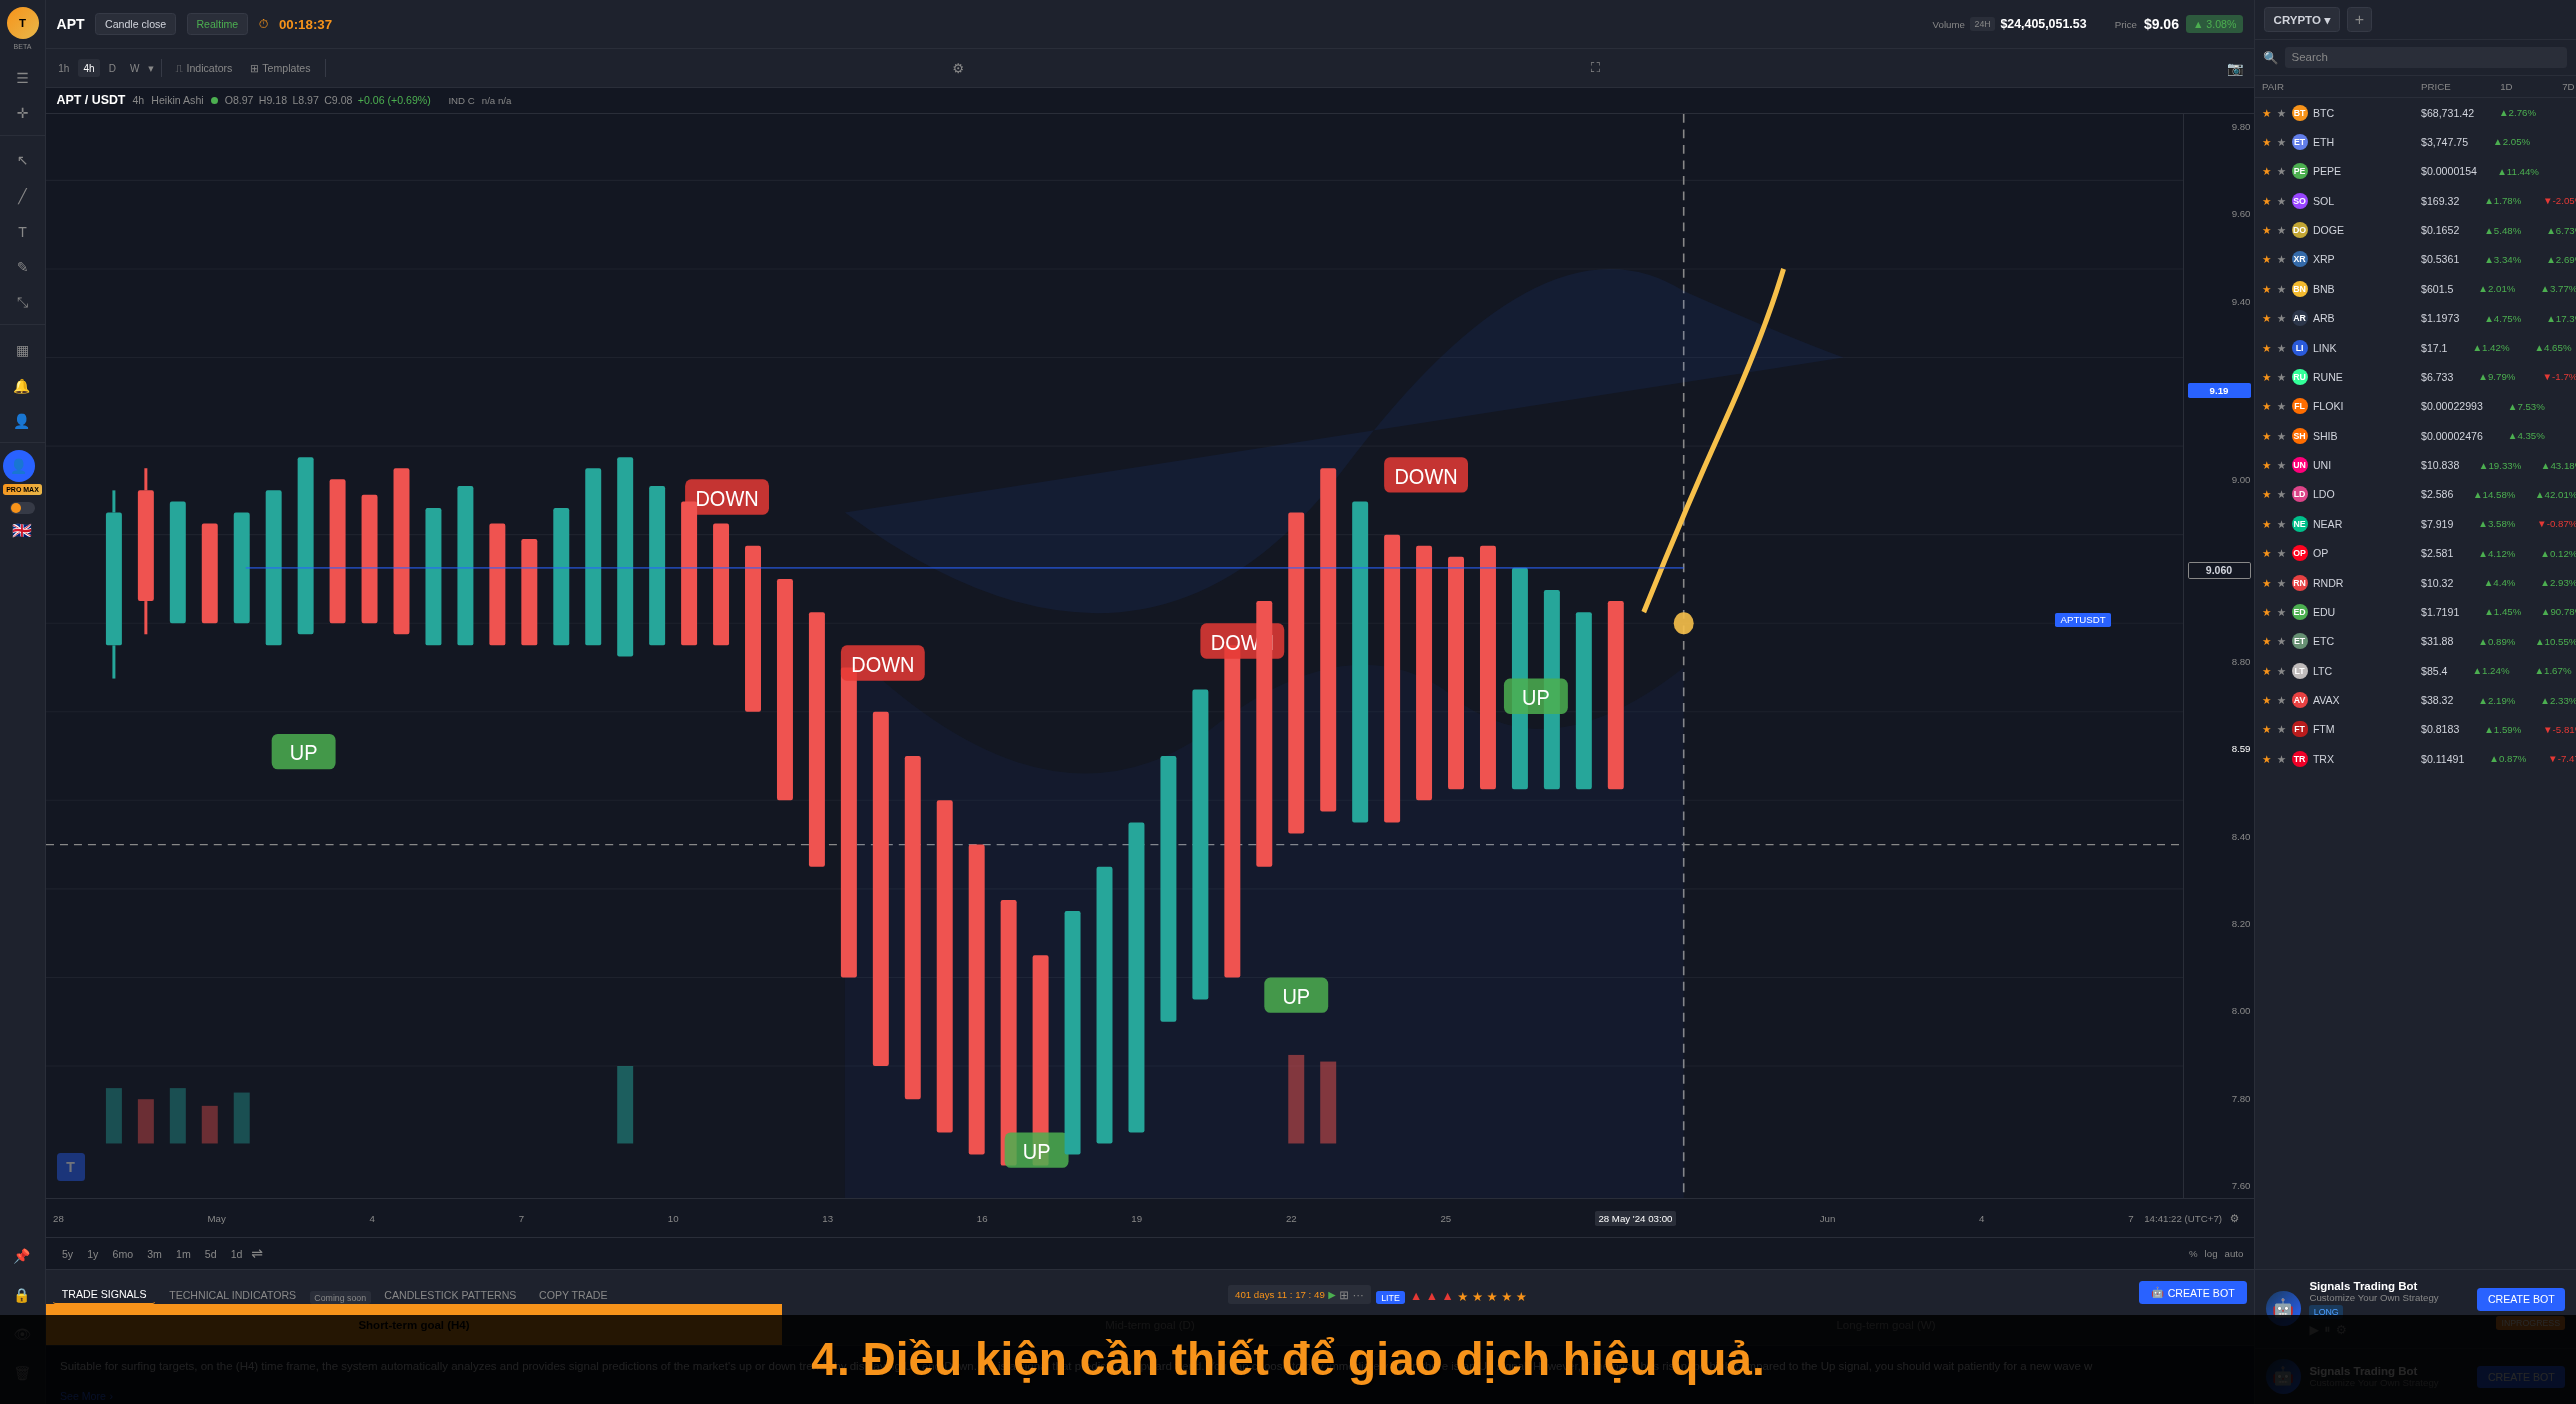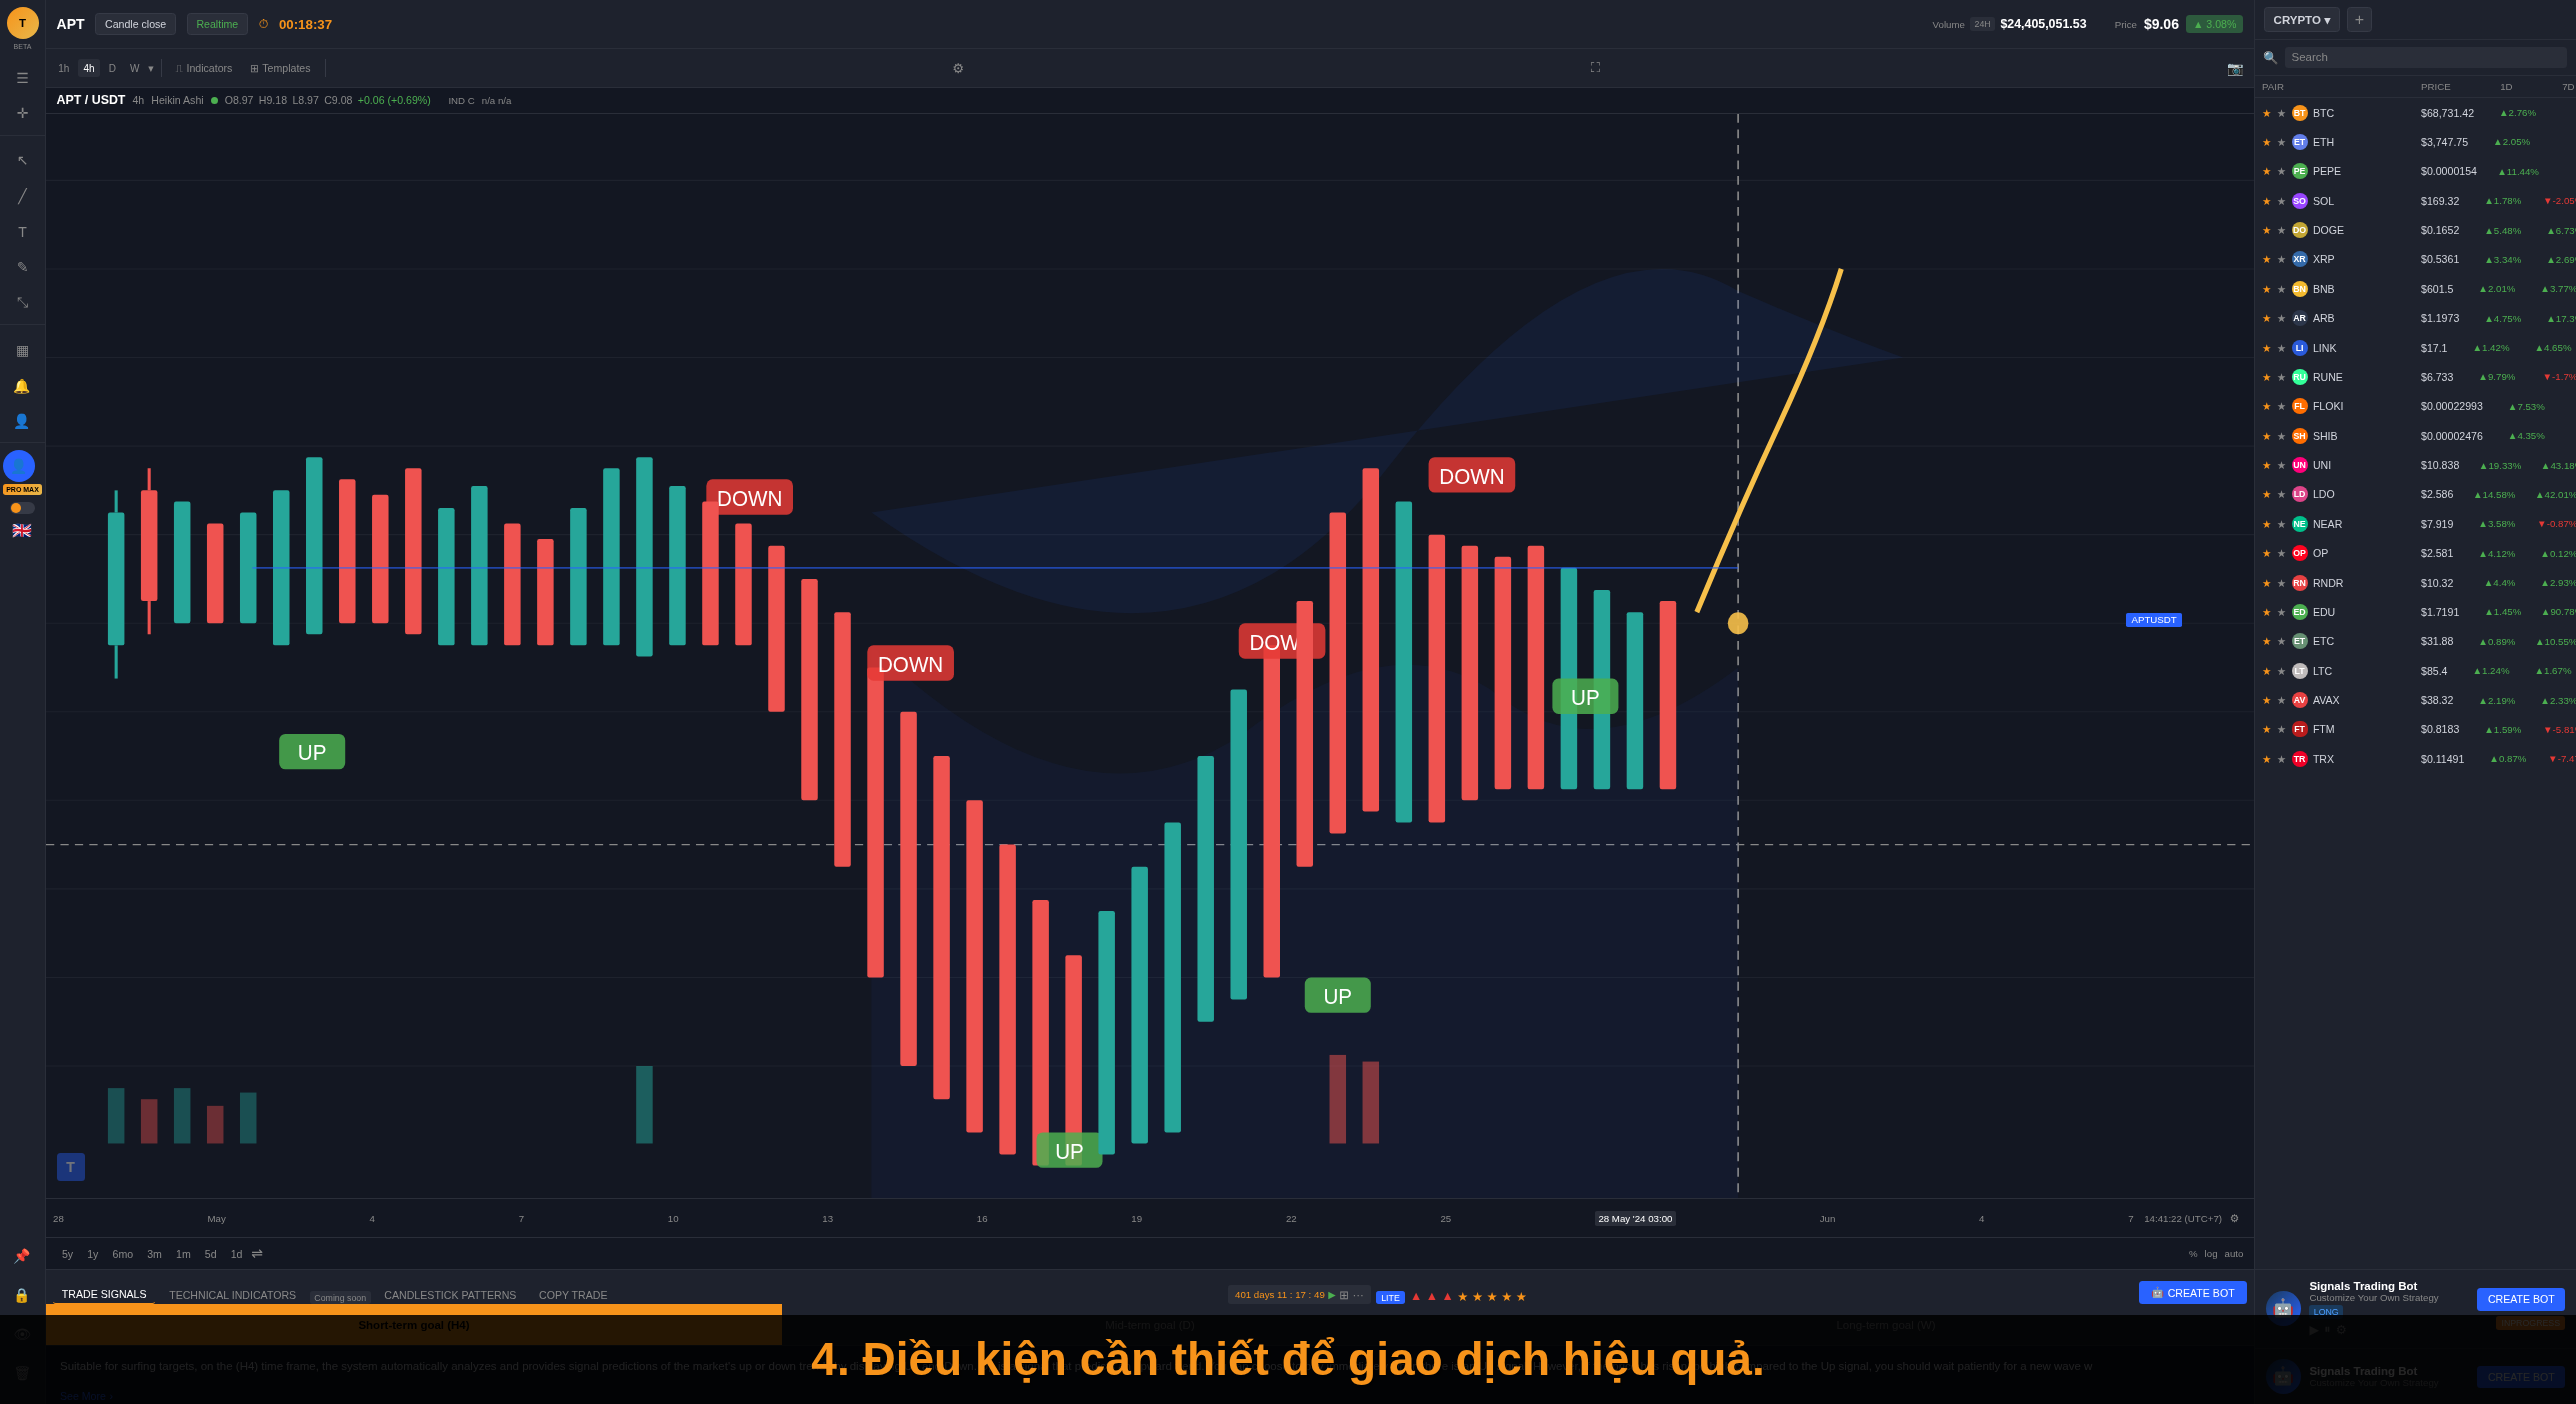--- a/index.html
+++ b/index.html
@@ -364,20 +364,35 @@
 
         
         <div style="position:absolute;bottom:17.7px;left:10.6px;opacity:0.4;">
           <div style="width:28px;height:28px;background:#2962ff;border-radius:3.5px;display:flex;align-items:center;justify-content:center;font-size:14px;font-weight:bold;color:#fff;">T</div>
         </div>
 
         
         <div style="position:absolute;right:72px;top:46%;background:#2962ff;color:#fff;padding:1.8px 5.3px;font-size:9.7px;border-radius:1.8px;">APTUSDT</div>
       </div>
 
+      <div class="price-axis">
+        <div class="price-tick">9.80</div>
+        <div class="price-tick">9.60</div>
+        <div class="price-tick">9.40</div>
+        <div class="price-label-box apt">9.19</div>
+        <div class="price-tick">9.00</div>
+        <div class="price-label-box current" style="background:#131722;border:0.9px solid #888;color:#d1d4dc;font-size:10.6px;padding:1.8px 3.5px;border-radius:1.8px;text-align:center;font-weight:bold;">9.060</div>
+        <div class="price-tick">8.80</div>
+        <div class="price-tick highlight">8.59</div>
+        <div class="price-tick">8.40</div>
+        <div class="price-tick">8.20</div>
+        <div class="price-tick">8.00</div>
+        <div class="price-tick">7.80</div>
+        <div class="price-tick">7.60</div>
+      </div>
     </div>
 
     <div class="time-axis">
       <div class="time-axis-inner">
         <span class="time-tick">28</span>
         <span class="time-tick">May</span>
         <span class="time-tick">4</span>
         <span class="time-tick">7</span>
         <span class="time-tick">10</span>
         <span class="time-tick">13</span>

